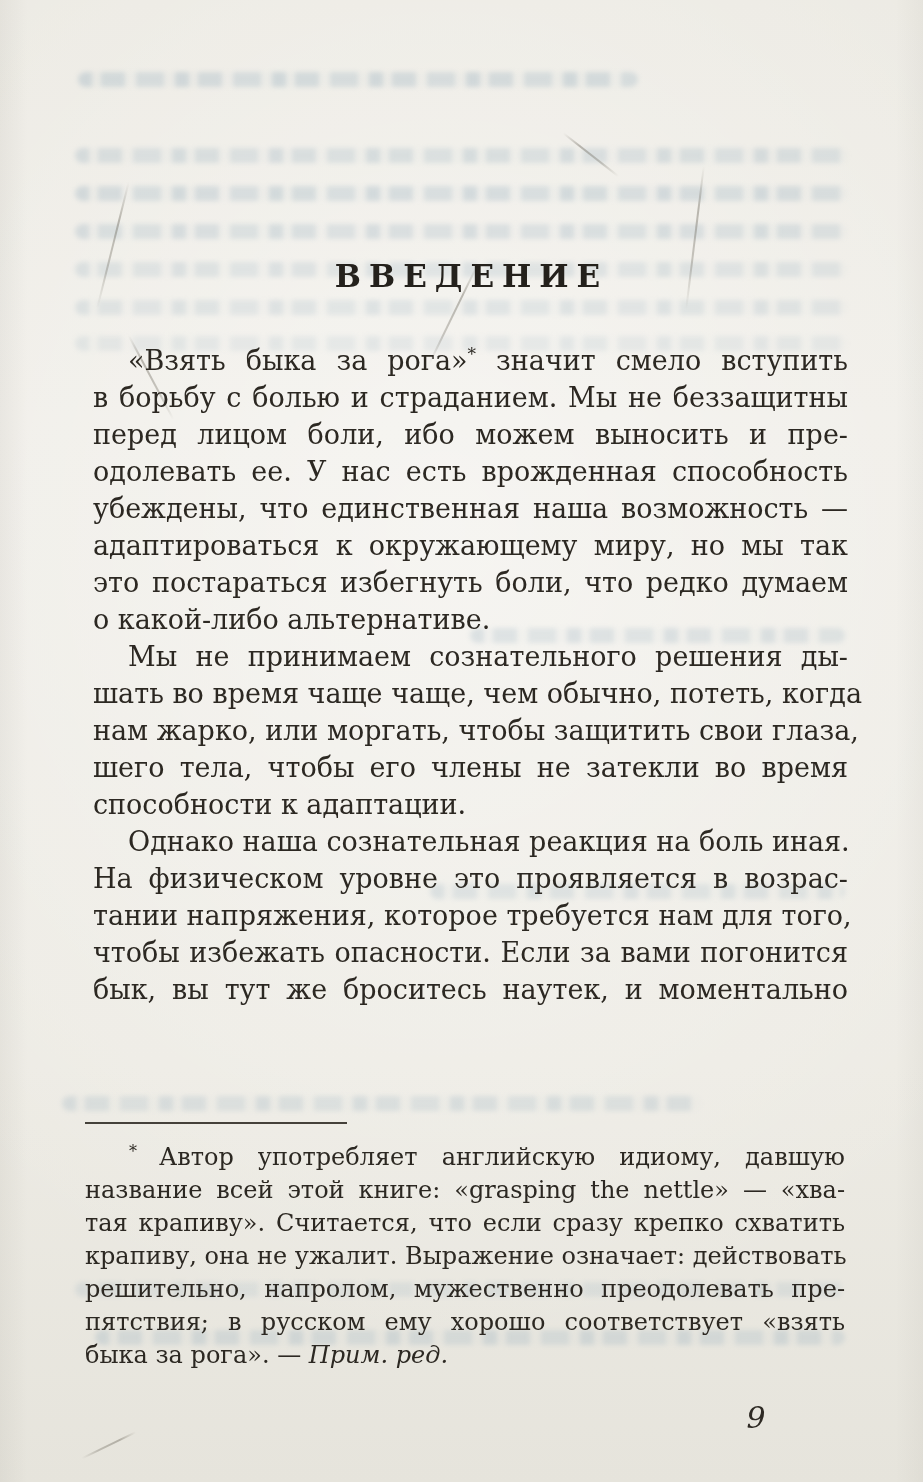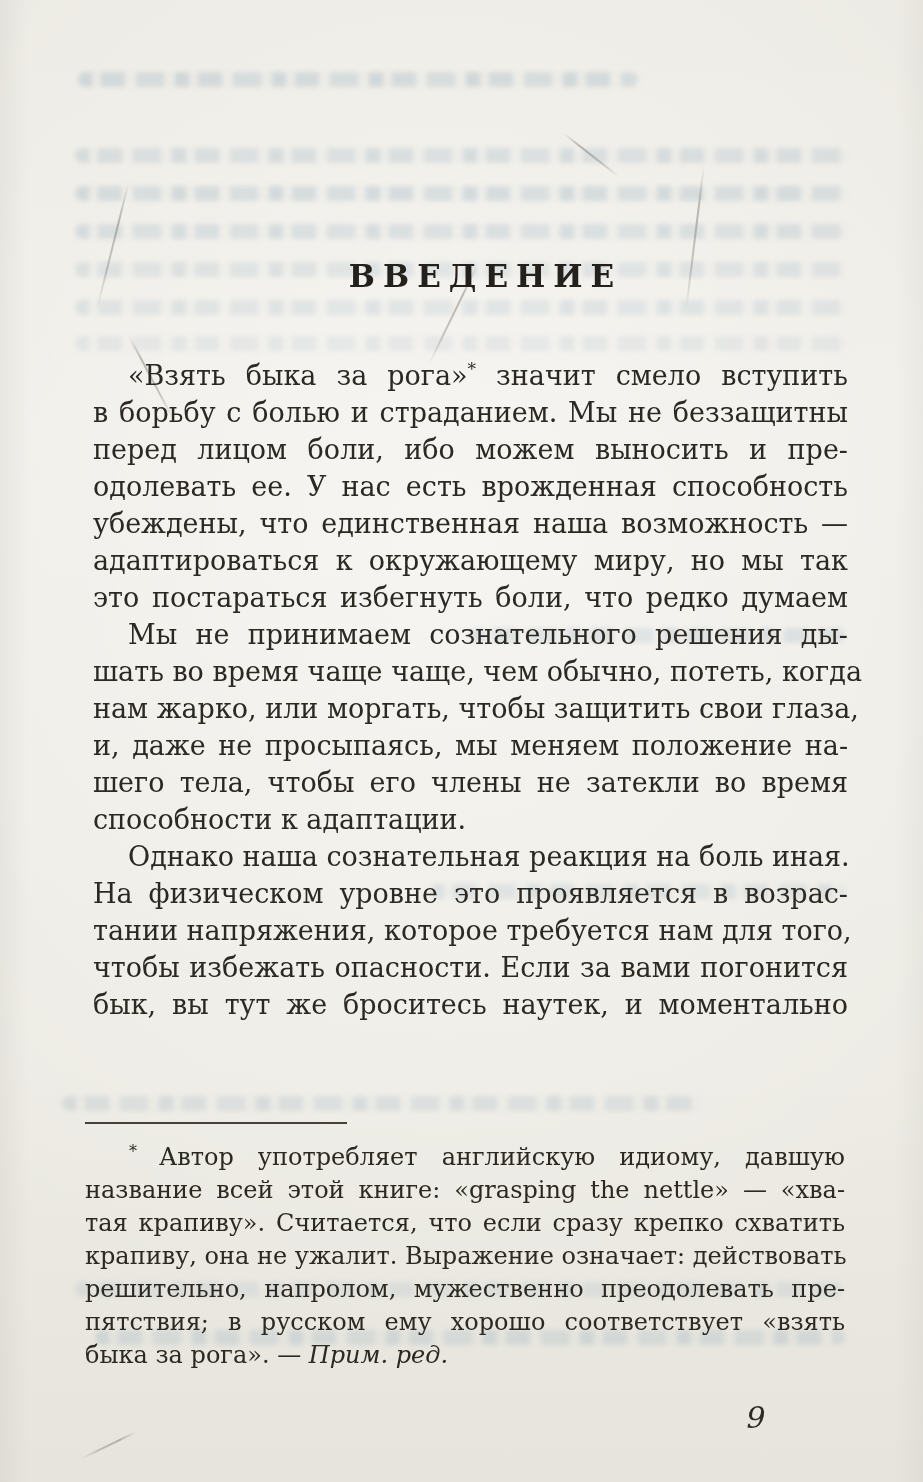--- a/index.html
+++ b/index.html
@@ -24,27 +24,27 @@
     background: repeating-linear-gradient(90deg,
       rgba(148,172,188,.85) 0 14px, rgba(172,190,202,.20) 14px 23px,
       rgba(152,175,190,.80) 23px 47px, rgba(172,190,202,.12) 47px 58px,
       rgba(158,180,194,.78) 58px 86px, rgba(172,190,202,.18) 86px 97px);
   }
   .scratch {
     position: absolute; width: 1.5px;
     background: linear-gradient(rgba(105,100,88,0), rgba(105,100,88,.42) 30%, rgba(105,100,88,.32) 70%, rgba(105,100,88,0));
   }
   .title {
-    position: absolute; left: 93px; top: 258px; width: 755px; margin: 0;
+    position: absolute; left: 79px; top: 258px; width: 755px; margin: 0;
     box-sizing: border-box; padding-left: 30px;
     text-align: center;
     font-size: 31px; font-weight: bold; letter-spacing: 8px;
     color: #24211c;
   }
-  .body-text { position: absolute; left: 93px; top: 357px; width: 755px; font-size: 27px; }
+  .body-text { position: absolute; left: 93px; top: 342px; width: 755px; font-size: 27px; }
   .line {
     white-space: nowrap;
     text-align: justify; text-align-last: justify;
     height: 37px; line-height: 37px;
   }
   .line.end { text-align-last: left; }
   .line.indent { text-indent: 35px; }
   sup.fnref { font-size: 17px; line-height: 0; vertical-align: 10px; }
   .fn-rule { position: absolute; left: 85px; top: 1122px; width: 262px; height: 2px; background: #45413a; }
   .footnote { position: absolute; left: 85px; top: 1141px; width: 760px; font-size: 24px; }
@@ -86,25 +86,25 @@
 
   <div class="body-text">
 
     <div class="line indent"><span>«Взять быка за рога»</span><sup class="fnref">*</sup> <span>значит смело вступить</span></div>
     <div class="line">в борьбу с болью и страданием. Мы не беззащитны</div>
     <div class="line">перед лицом боли, ибо можем выносить и пре-</div>
     <div class="line">одолевать ее. У нас есть врожденная способность</div>
     <div class="line">убеждены, что единственная наша возможность —</div>
     <div class="line">адаптироваться к окружающему миру, но мы так</div>
     <div class="line">это постараться избегнуть боли, что редко думаем</div>
+    <div class="line end">о какой-либо альтернативе.</div>
 
     <div class="line indent">Мы не принимаем сознательного решения ды-</div>
     <div class="line">шать во время чаще чаще, чем обычно, потеть, когда</div>
     <div class="line">нам жарко, или моргать, чтобы защитить свои глаза,</div>
-    <div class="line">и, даже не просыпаясь, мы меняем положение на-</div>
     <div class="line">шего тела, чтобы его члены не затекли во время</div>
     <div class="line end">способности к адаптации.</div>
 
     <div class="line indent">Однако наша сознательная реакция на боль иная.</div>
     <div class="line">На физическом уровне это проявляется в возрас-</div>
     <div class="line">тании напряжения, которое требуется нам для того,</div>
     <div class="line">чтобы избежать опасности. Если за вами погонится</div>
     <div class="line">бык, вы тут же броситесь наутек, и моментально</div>
   </div>
 

